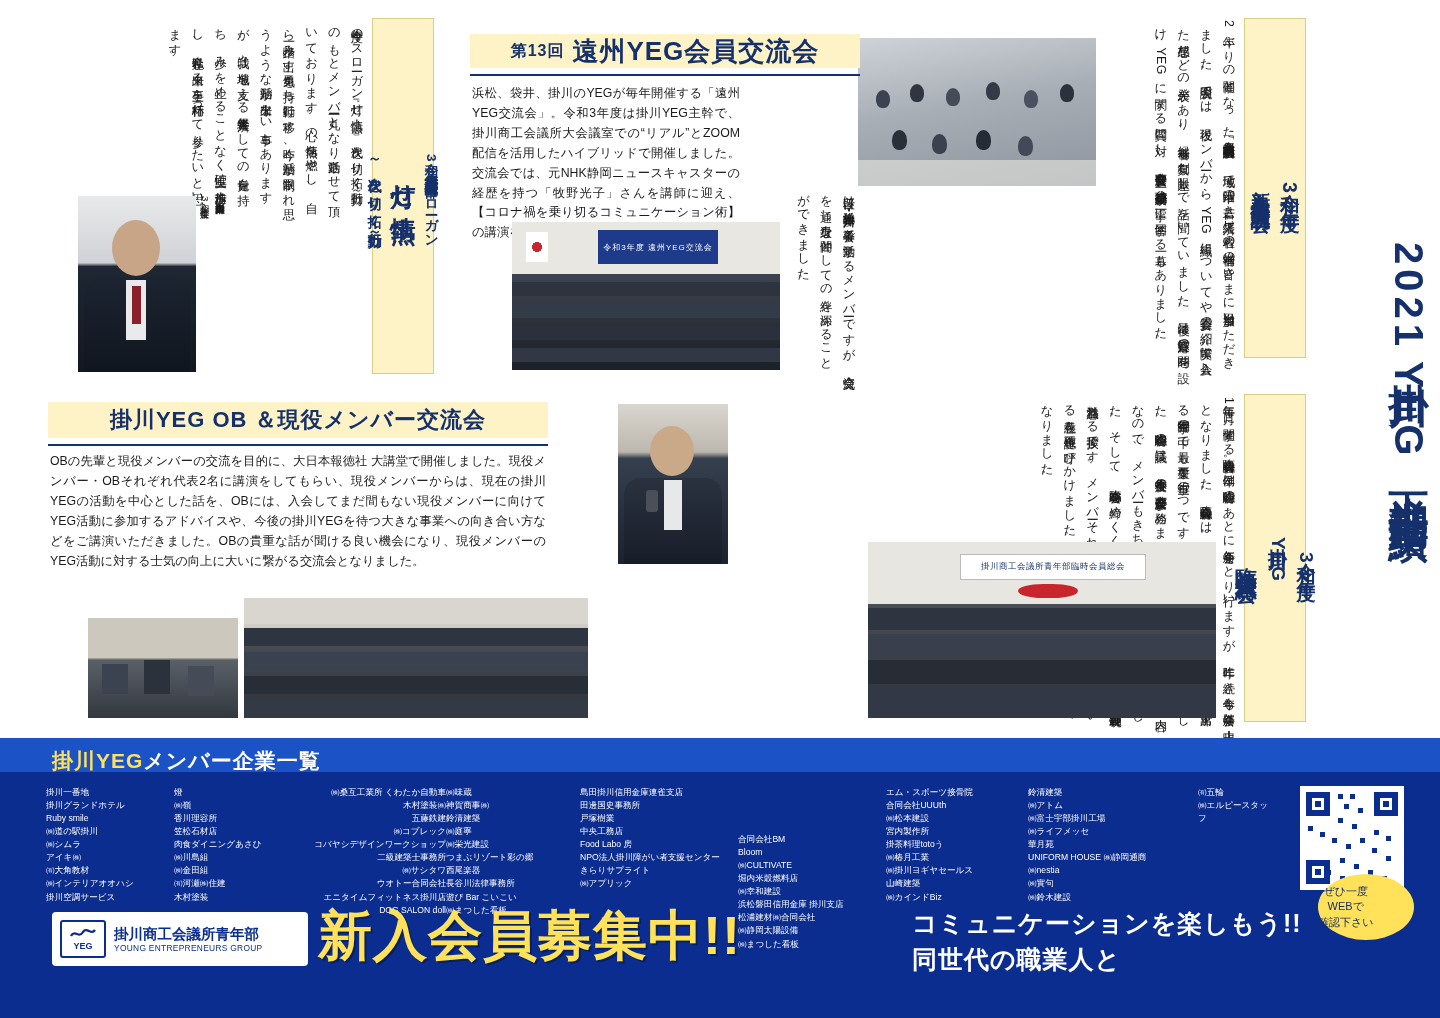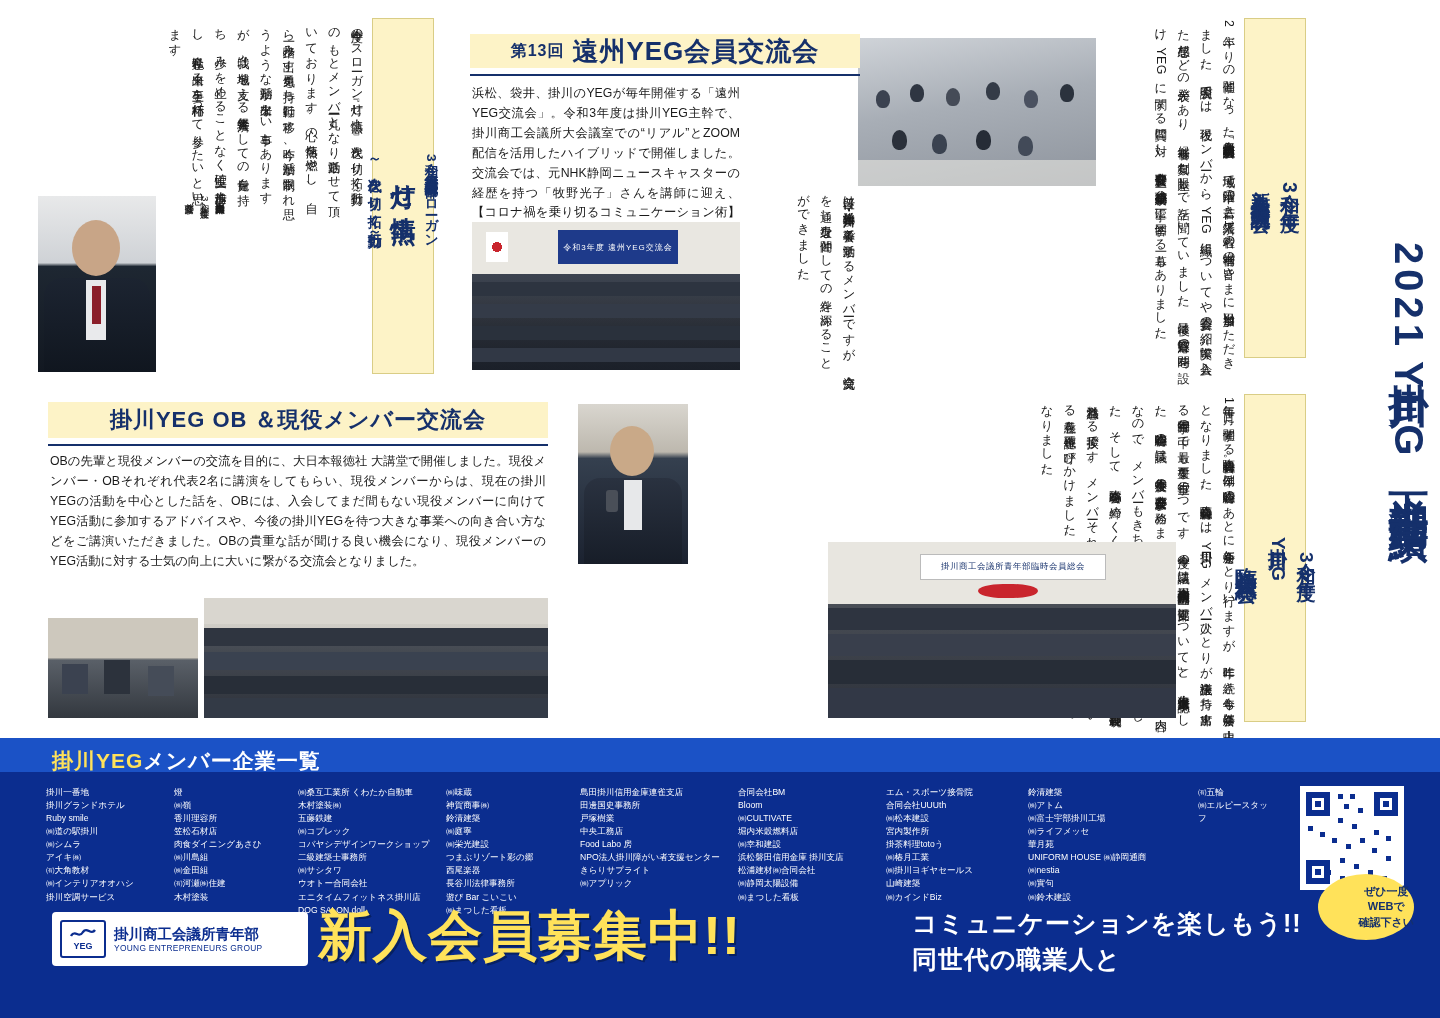--- a/index.html
+++ b/index.html
@@ -40,21 +40,21 @@
     display: flex; align-items: center; justify-content: center;
     letter-spacing: 1px;
   }
   .hline { position:absolute; background:#15306b; height:2px; }
 
   
   .txt { color: #1a1a1a; font-size: 12.3px; line-height: 1.62; text-align: justify; }
   .vtxt { writing-mode: vertical-rl; color:#1a1a1a; font-size:12.3px; line-height:1.85; letter-spacing:.5px;}
 
   
-  .photo { background:#b9bdc4; overflow:hidden; position:relative; }
+  .photo { background:#b9bdc4; overflow:hidden; position:relative;margin-left:40px; }
   .photo.room { background:linear-gradient(170deg,#cfd3d8 0%,#a8aeb6 45%,#8e949d 100%); }
   .photo.group { background:linear-gradient(180deg,#e3e2dd 0%,#c9c6bf 30%,#4b5058 32%,#2c3039 100%); }
   .photo.portrait { background:linear-gradient(180deg,#e8e9ea 0%,#cfd2d6 38%,#1e2732 40%,#121821 100%); }
   .photo.speaker { background:linear-gradient(180deg,#d9d6cf 0%,#bdb8ae 30%,#35404f 34%,#1b2230 100%); }
   .photo.ob { background:linear-gradient(180deg,#d7d4cd 0%,#b4b0a7 40%,#5a6068 42%,#33383f 100%); }
 
   
   .pp { position:absolute; border-radius:50% 50% 42% 42%; }
 
   
@@ -81,22 +81,22 @@
   
   .qr {
     position:absolute; right:36px; top:786px; width:104px; height:104px;
     background:#ffffff;
   }
   .qr .cell { position:absolute; background:#0b2d8f; }
   .badge {
     position:absolute; right:26px; top:874px;
     width:96px; height:66px; border-radius:50%;
     background:#ffe25a; color:#15306b;
-    font-size:11px; font-weight:bold; line-height:1.42;
-    display:flex; align-items:center; justify-content:flex-end; text-align:center;
+    font-size:11px; font-weight:normal; line-height:1.42;
+    display:flex; align-items:center; justify-content:flex-start; text-align:center;
   }
 
   
   .logobox {
     position:absolute; left:52px; top:912px; width:256px; height:54px;
     background:#ffffff; border-radius:4px;
     display:flex; align-items:center; gap:8px; padding:0 8px;
   }
   .yegmark {
     width:46px; height:38px; border:2px solid #0b2d8f; border-radius:3px;
@@ -285,21 +285,21 @@
       <div>燈</div>
       <div>㈱嶺</div>
       <div>香川理容所</div>
       <div>笠松石材店</div>
       <div>肉食ダイニングあさひ</div>
       <div>㈱川島組</div>
       <div>㈱金田組</div>
       <div>㈲河瀬㈱住建</div>
       <div>木村塗装</div>
     </div>
-    <div class="memcol" style="width:148px;">
+    <div class="memcol" style="width:148px;text-align:right;">
       <div>㈱桑互工業所 くわたか自動車</div>
       <div>木村塗装㈱</div>
       <div>五藤鉄建</div>
       <div>㈱コブレック</div>
       <div>コバヤシデザインワークショップ</div>
       <div>二級建築士事務所</div>
       <div>㈱サシタワ</div>
       <div>ウオトー合同会社</div>
       <div>エニタイムフィットネス掛川店</div>
       <div>DOG SALON doll</div>
@@ -319,21 +319,21 @@
     <div class="memcol" style="width:158px;">
       <div>島田掛川信用金庫連雀支店</div>
       <div>田邊国史事務所</div>
       <div>戸塚樹業</div>
       <div>中央工務店</div>
       <div>Food Labo 房ゝ</div>
       <div>NPO法人掛川障がい者支援センター</div>
       <div>きらりサプライト</div>
       <div>㈱アプリック</div>
     </div>
-    <div class="memcol" style="width:148px;">
+    <div class="memcol" style="width:148px;margin-top:47px;">
       <div>合同会社BM</div>
       <div>Bloom</div>
       <div>㈱CULTIVATE</div>
       <div>堀内米穀燃料店</div>
       <div>㈱幸和建設</div>
       <div>浜松磐田信用金庫 掛川支店</div>
       <div>松浦建材㈱合同会社</div>
       <div>㈱静岡太陽設備</div>
       <div>㈱まつした看板</div>
     </div>

